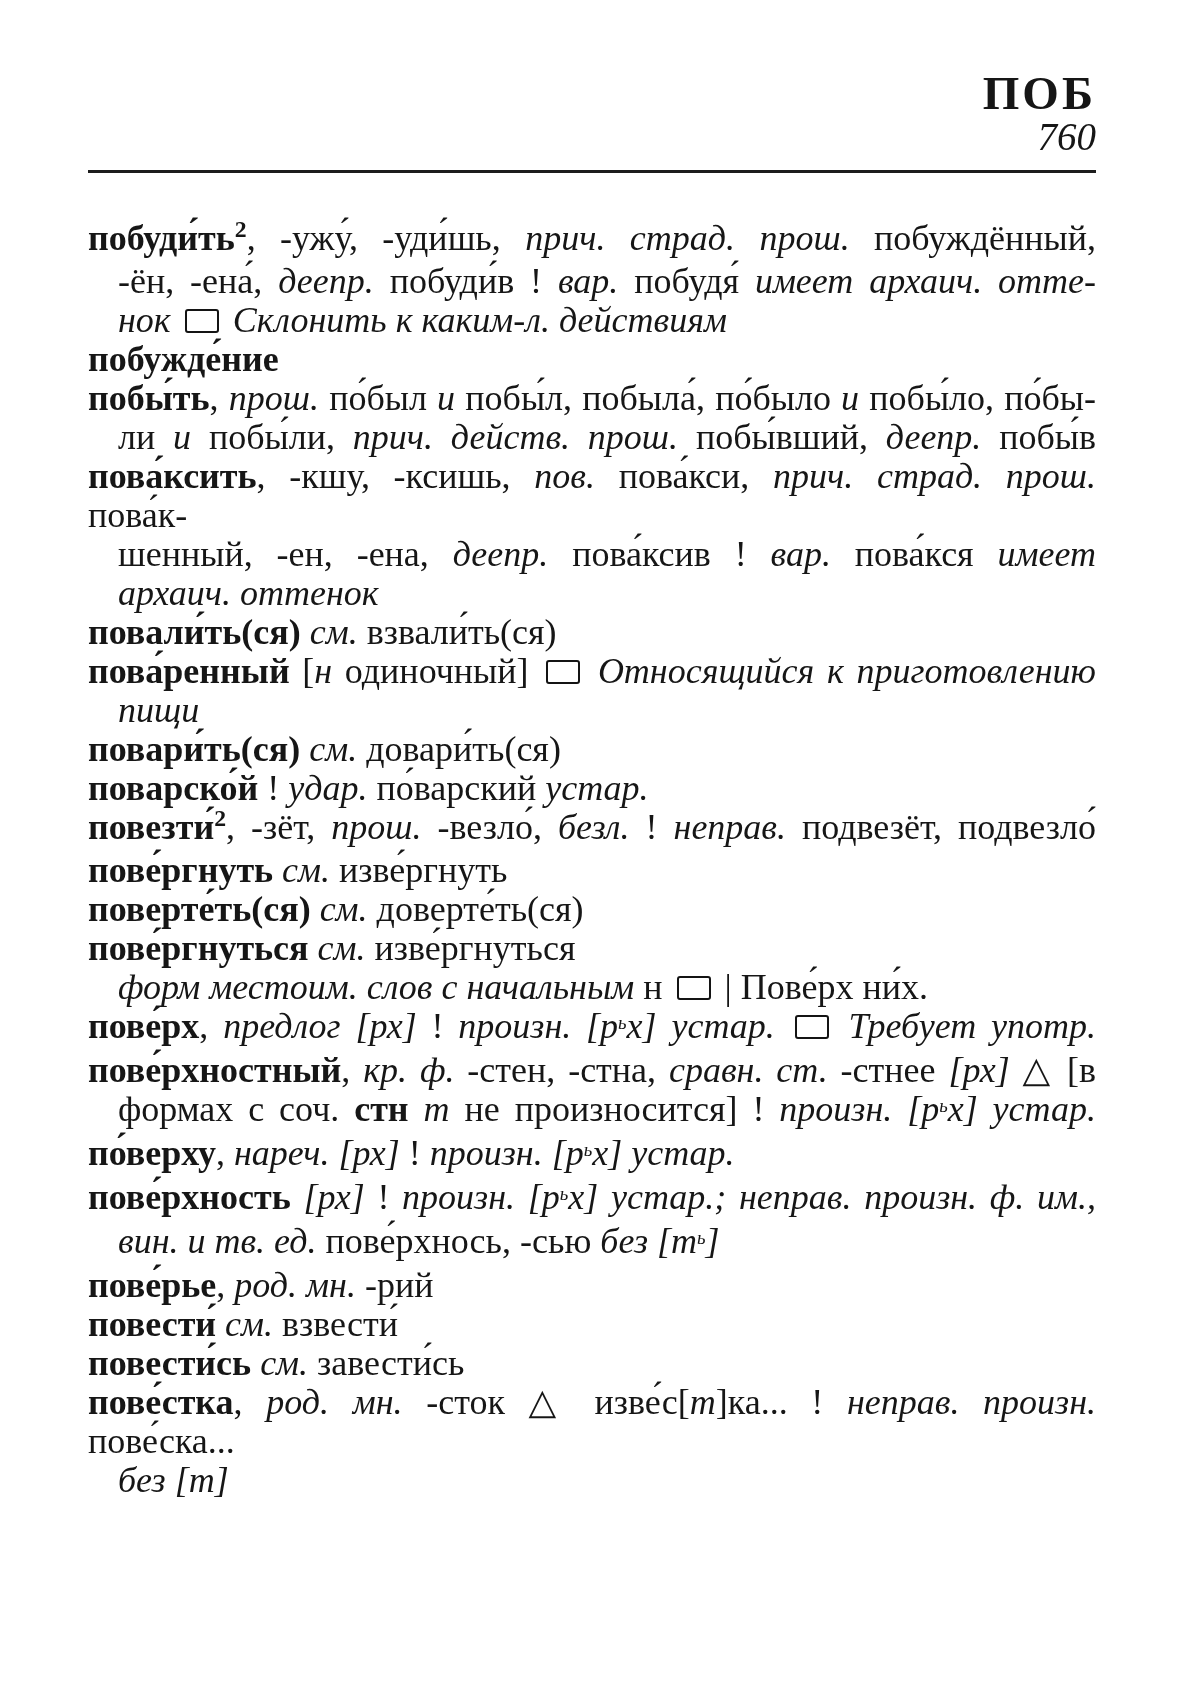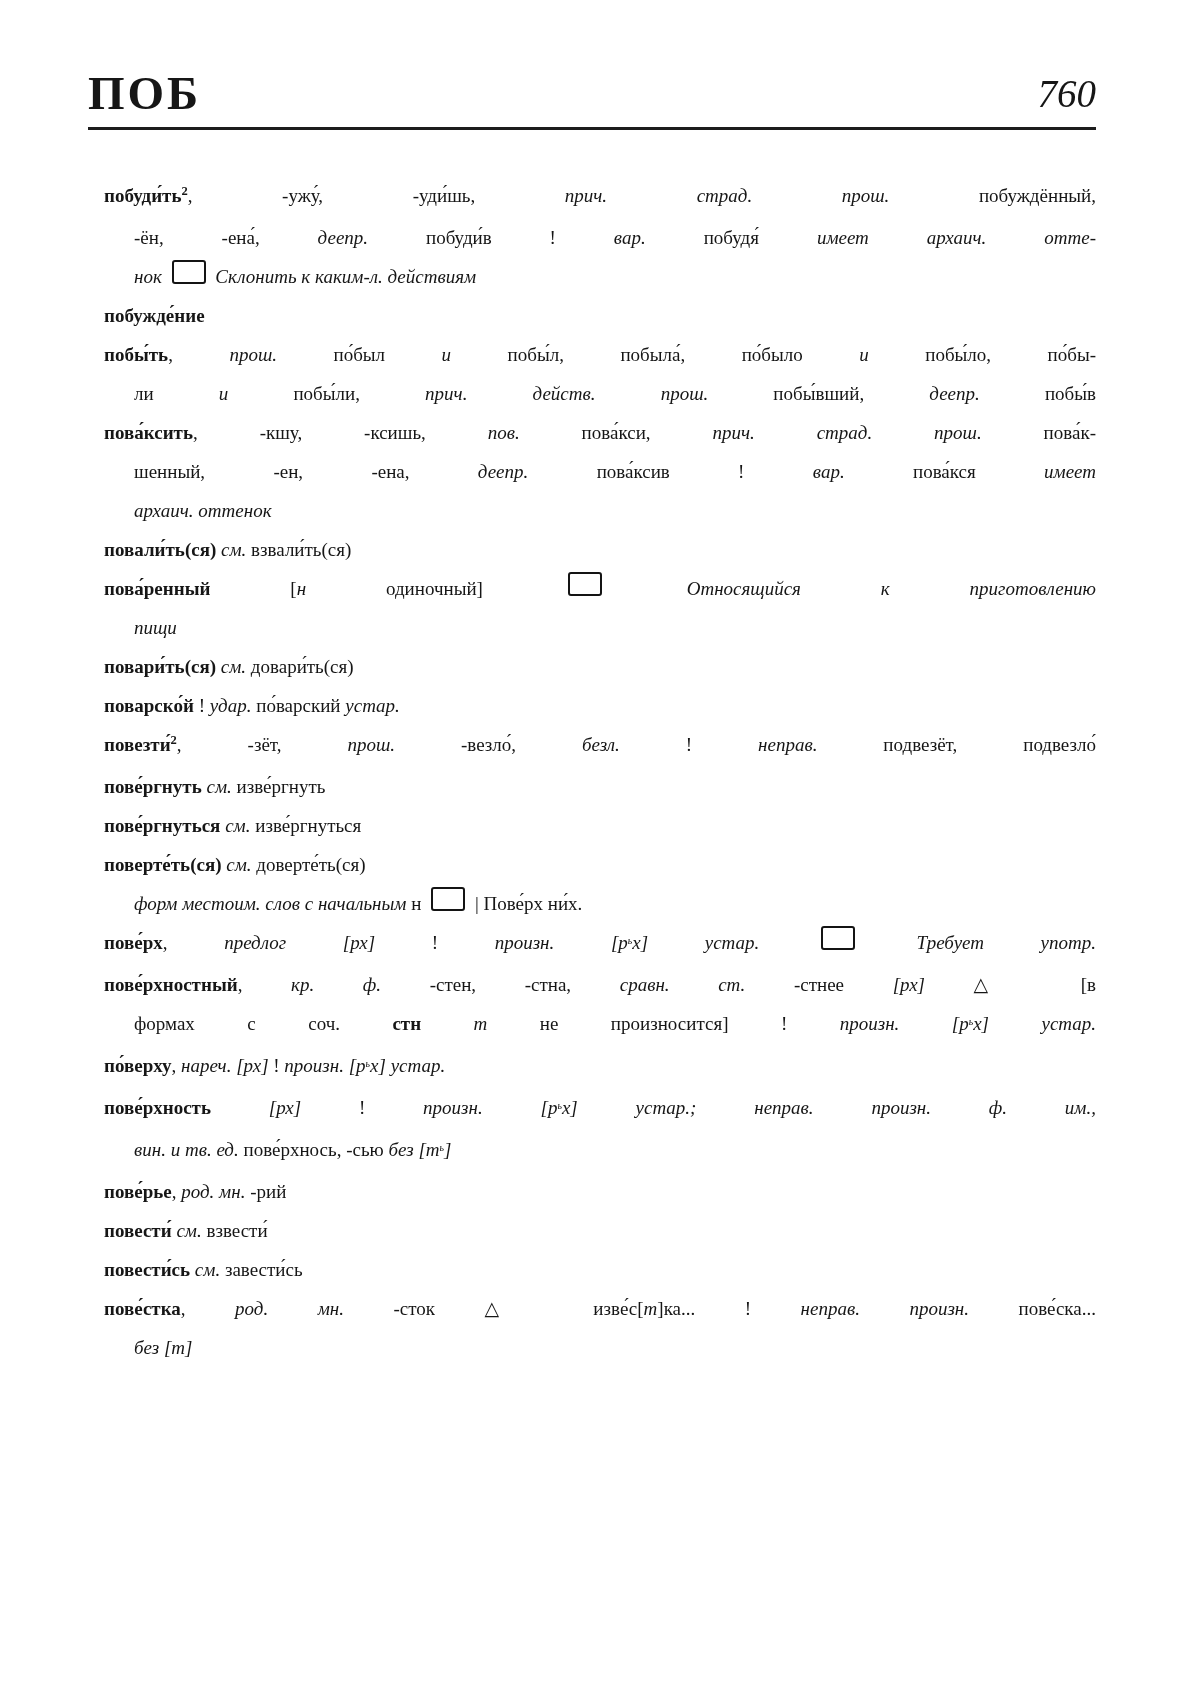--- a/index.html
+++ b/index.html
@@ -11,28 +11,29 @@
     color:#161616;
     font-family:"Liberation Serif","DejaVu Serif",serif;
     box-sizing:border-box;
     padding:70px 82px 0 88px;
     overflow:hidden;
   }
   .hdr {
     display:flex; justify-content:space-between; align-items:flex-end;
     border-bottom:3px solid #1d1d1d;
     padding-bottom:10px;
+    flex-direction:column;
   }
   .guide {
     font-size:47px; font-weight:bold; letter-spacing:3px; line-height:1;
   }
   .pageno {
     font-size:39px; line-height:1; padding-bottom:4px;font-style:italic;
   }
-  .entries { margin-top:46px; font-size:19px;margin-left:16px; }
+  .entries { margin-top:46px; font-size:36px; }
   .entry { }
   .line {
     line-height:39px;
     min-height:39px;
     white-space:normal;
   }
   .line.ind { padding-left:30px; }
   .line.fill { text-align:justify; text-align-last:justify; }
   .s-b { font-weight:bold; }
   .s-i { font-style:italic; }
@@ -91,24 +92,24 @@
       <div class="entry">
         <div class="line"><span class="s-b">поварско́й</span><span class="s-r"> ! </span><span class="s-i">удар.</span><span class="s-r"> по́варский </span><span class="s-i">устар.</span></div>
       </div>
       <div class="entry">
         <div class="line fill"><span class="s-b">повезти́</span><span class="s-bs">2</span><span class="s-r">, -зёт, </span><span class="s-i">прош.</span><span class="s-r"> -везло́, </span><span class="s-i">безл.</span><span class="s-r"> ! </span><span class="s-i">неправ.</span><span class="s-r"> подвезёт, подвезло́</span></div>
       </div>
       <div class="entry">
         <div class="line"><span class="s-b">пове́ргнуть </span><span class="s-i">см.</span><span class="s-r"> изве́ргнуть</span></div>
       </div>
       <div class="entry">
-        <div class="line"><span class="s-b">пове́ргнуться </span><span class="s-i">см.</span><span class="s-r"> изве́ргнуться</span></div>
+        <div class="line"><span class="s-b">поверте́ть(ся) </span><span class="s-i">см.</span><span class="s-r"> доверте́ть(ся)</span></div>
       </div>
       <div class="entry">
-        <div class="line"><span class="s-b">поверте́ть(ся) </span><span class="s-i">см.</span><span class="s-r"> доверте́ть(ся)</span></div>
+        <div class="line"><span class="s-b">пове́ргнуться </span><span class="s-i">см.</span><span class="s-r"> изве́ргнуться</span></div>
       </div>
       <div class="entry">
         <div class="line ind"><span class="s-i">форм местоим. слов с начальным </span><span class="s-r">н </span><span class="g-box"></span><span class="s-r"> | Пове́рх ни́х.</span></div>
         <div class="line fill"><span class="s-b">пове́рх</span><span class="s-r">, </span><span class="s-i">предлог [рх]</span><span class="s-r"> ! </span><span class="s-i">произн. [р</span><span class="s-is">ь</span><span class="s-i">х] устар. </span><span class="g-box"></span><span class="s-r"> </span><span class="s-i">Требует употр.</span></div>
       </div>
       <div class="entry">
         <div class="line fill"><span class="s-b">пове́рхностный</span><span class="s-r">, </span><span class="s-i">кр. ф.</span><span class="s-r"> -стен, -стна, </span><span class="s-i">сравн. ст.</span><span class="s-r"> -стнее </span><span class="s-i">[рх]</span><span class="s-r"> </span><span class="g-tri">△</span><span class="s-r"> [в</span></div>
         <div class="line ind fill"><span class="s-r">формах с соч. </span><span class="s-b">стн</span><span class="s-r"> </span><span class="s-i">т</span><span class="s-r"> не произносится] ! </span><span class="s-i">произн. [р</span><span class="s-is">ь</span><span class="s-i">х] устар.</span></div>
       </div>
       <div class="entry">

